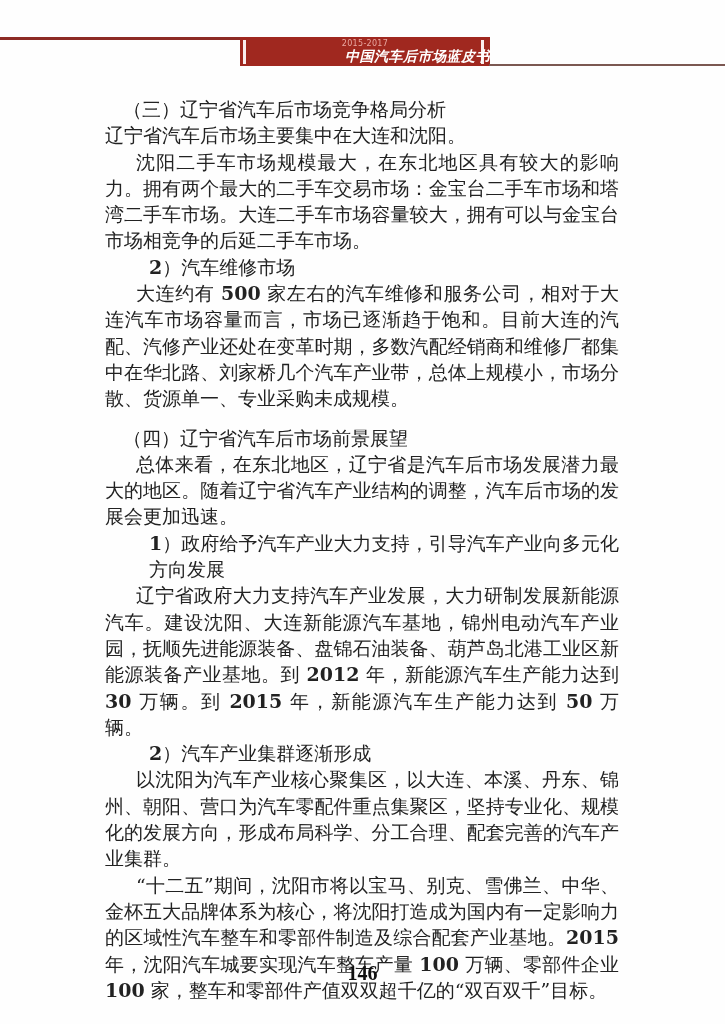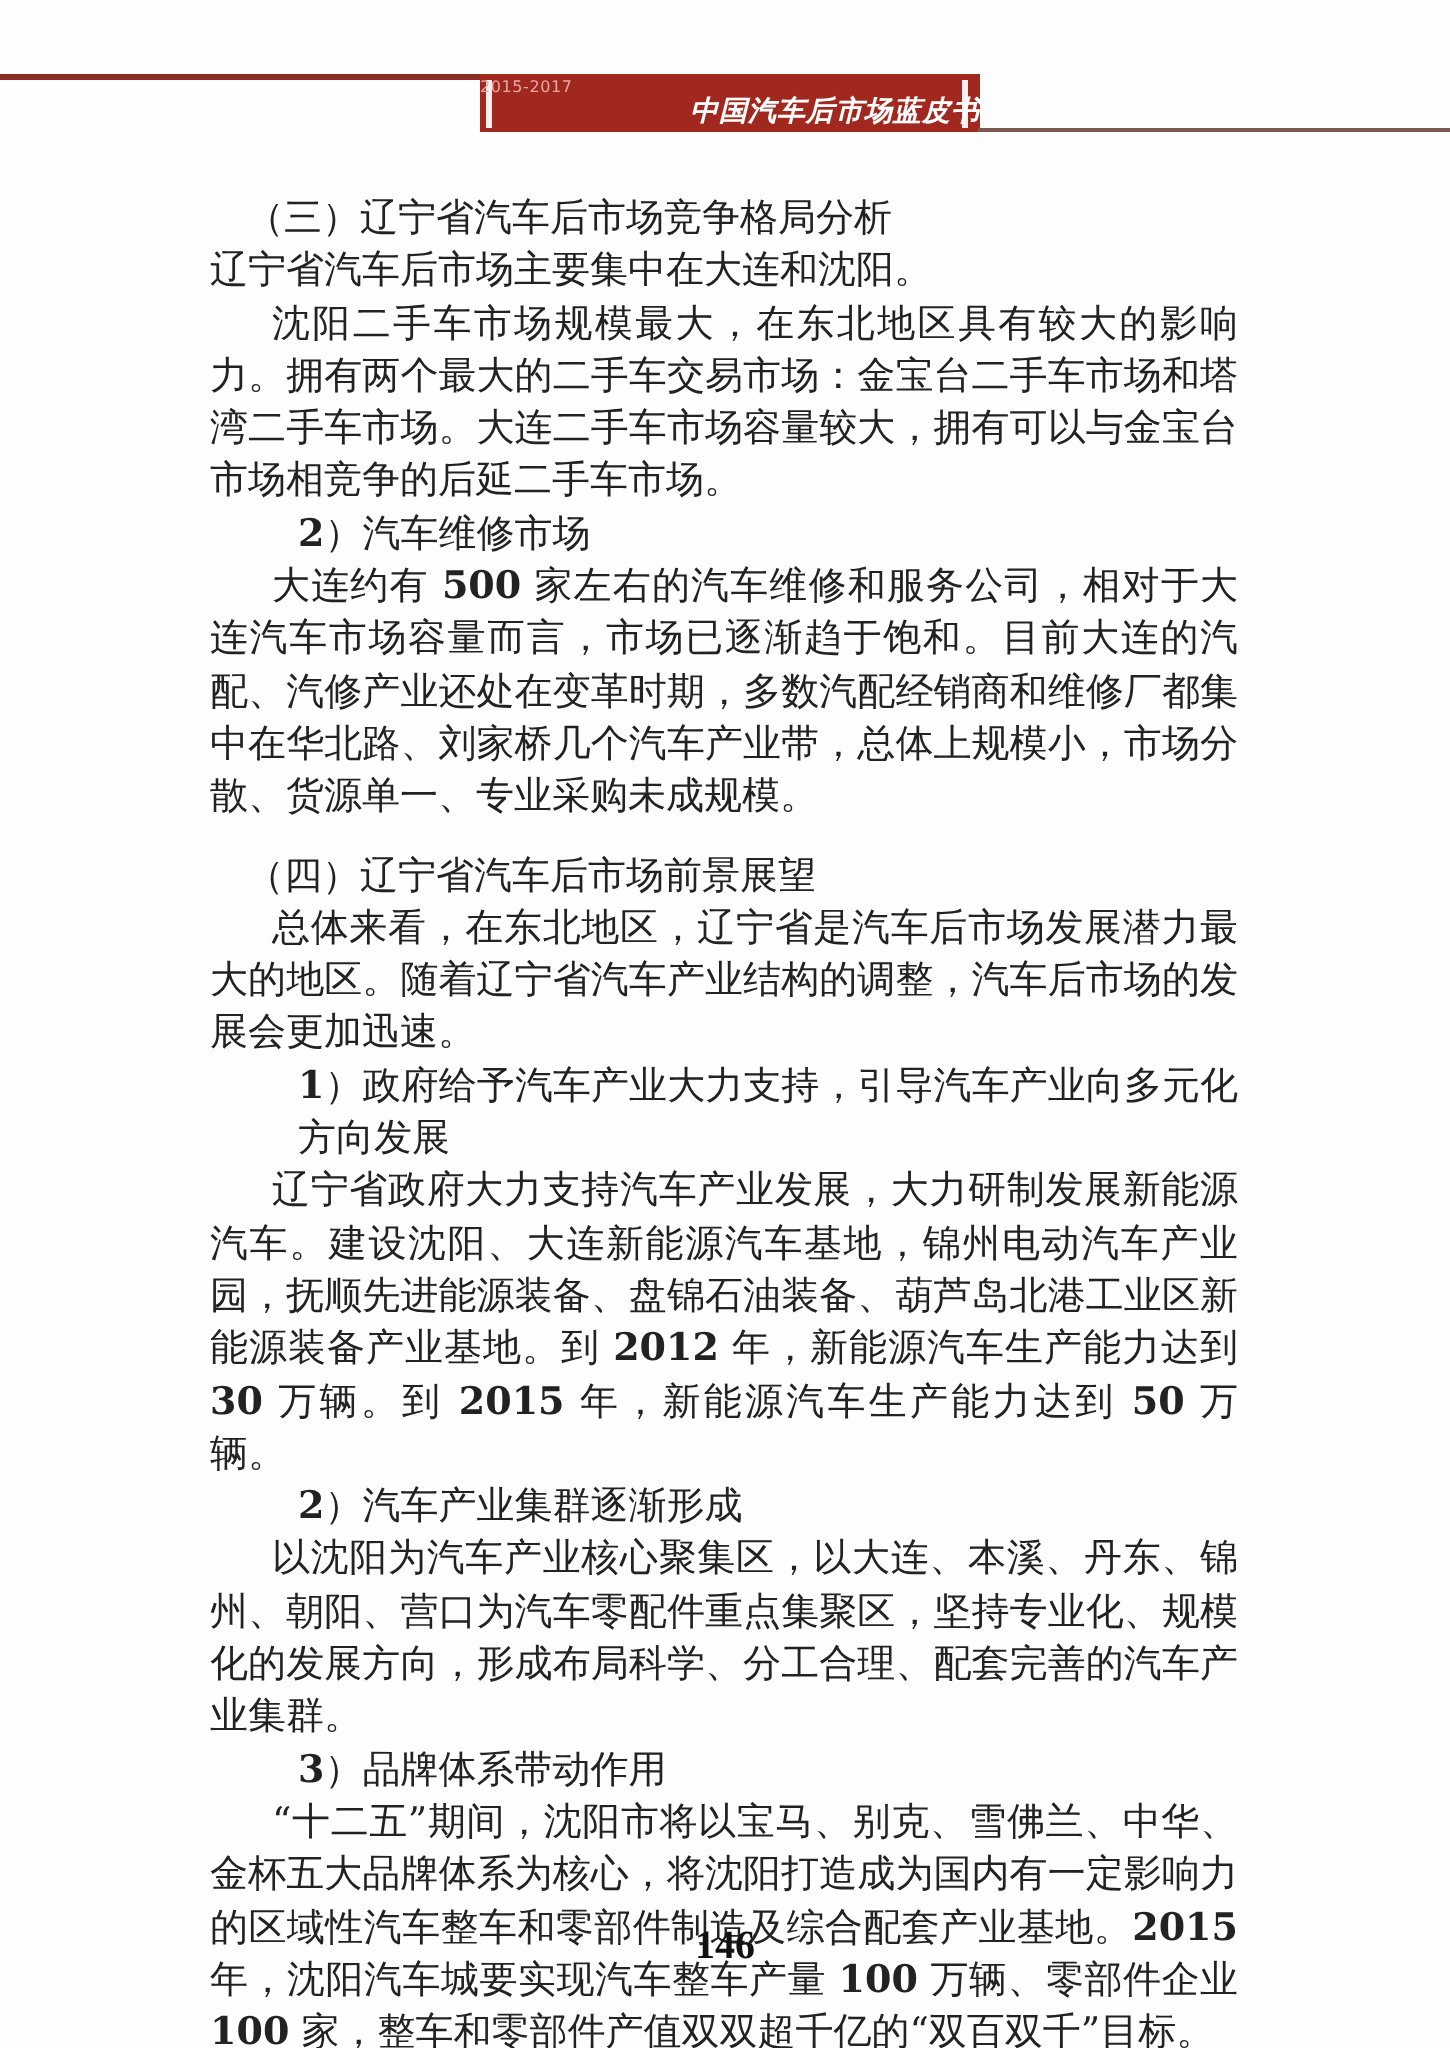--- a/index.html
+++ b/index.html
@@ -9,21 +9,21 @@
   }
   .hdr-line-left { position: absolute; left: 0; top: 37px; width: 241px; height: 3px; background: #8d2b25; }
   .hdr-line-right { position: absolute; left: 489px; top: 64px; width: 236px; height: 2px; background: #7b5852; }
   .hdr-box {
     position: absolute; left: 240px; top: 37px; width: 250px; height: 29px; background: #a0281f;
   }
   .hdr-bar { position: absolute; top: 3px; width: 3px; height: 24px; background: #fbeeee; }
   .hdr-bar.l { left: 3px; }
   .hdr-bar.r { right: 6px; }
   .hdr-year {
-    position: absolute; left: 0; right: 0; top: 2px; 
+    position: absolute; left: 0; right: 0; top: 2px; text-align: center;
     font-family: "DejaVu Sans", sans-serif; font-size: 8px; color: #e9a9a3; letter-spacing: 0.3px; line-height: 9px;
   }
   .hdr-title {
     position: absolute; left: 0; right: 0; top: 11px; text-align: right;
     font-family: "DejaVu Sans", sans-serif; font-weight: bold; font-style: italic;
     font-size: 14px; color: #ffffff; line-height: 16px; letter-spacing: 0.5px;
   }
   .content {
     position: absolute; left: 105px; top: 96px; width: 514px;
     font-size: 19px; line-height: 26.3px; text-align: justify;
@@ -67,17 +67,16 @@
 
   <p class="sec">（四）辽宁省汽车后市场前景展望</p>
   <p class="para">总体来看，在东北地区，辽宁省是汽车后市场发展潜力最大的地区。随着辽宁省汽车产业结构的调整，汽车后市场的发展会更加迅速。</p>
 
   <p class="sub"><span class="num">1</span>）<span>政府给予汽车产业大力支持，引导汽车产业向多元化方向发展</span></p>
   <p class="para"><span>辽宁省政府大力支持汽车产业发展，大力研制发展新能源汽车。建设沈阳、大连新能源汽车基地，锦州电动汽车产业园，抚顺先进能源装备、盘锦石油装备、葫芦岛北港工业区新能源装备产业基地。到</span> <span class="num">2012</span> <span>年，新能源汽车生产能力达到</span> <span class="num">30</span> <span>万辆。到</span> <span class="num">2015</span> <span>年，新能源汽车生产能力达到</span> <span class="num">50</span> <span>万辆。</span></p>
 
   <p class="sub"><span class="num">2</span>）<span>汽车产业集群逐渐形成</span></p>
   <p class="para">以沈阳为汽车产业核心聚集区，以大连、本溪、丹东、锦州、朝阳、营口为汽车零配件重点集聚区，坚持专业化、规模化的发展方向，形成布局科学、分工合理、配套完善的汽车产业集群。</p>
 
-  <p class="sub"><span class="num">3</span>）<span>品牌体系带动作用</span></p>
   <p class="para"><span>“十二五”期间，沈阳市将以宝马、别克、雪佛兰、中华、金杯五大品牌体系为核心，将沈阳打造成为国内有一定影响力的区域性汽车整车和零部件制造及综合配套产业基地。</span><span class="num">2015</span> <span>年，沈阳汽车城要实现汽车整车产量</span> <span class="num">100</span> <span>万辆、零部件企业</span> <span class="num">100</span> <span>家，整车和零部件产值双双超千亿的“双百双千”目标。</span></p>
 </div>
 
 <div class="page-num">146</div>
 
 </body></html>

